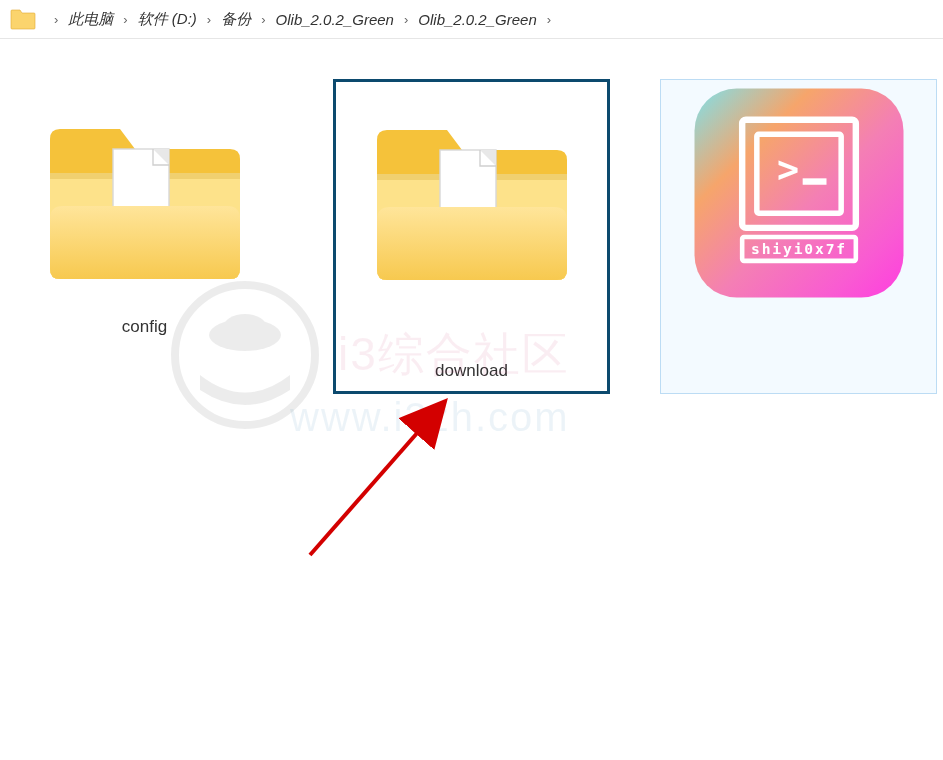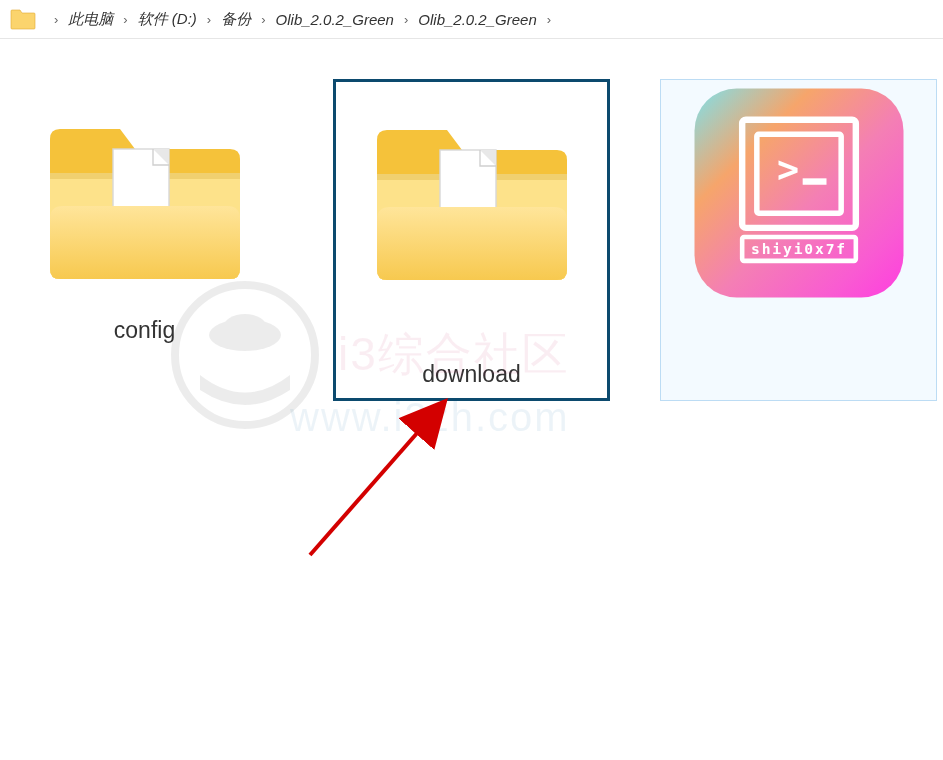--- a/index.html
+++ b/index.html
@@ -33,21 +33,21 @@
       width: 280px;
       display: flex;
       flex-direction: column;
       align-items: center;
       padding: 18px 6px 10px 6px;
       border: 2px solid transparent;
     }
     .item.highlighted { border: 3px solid #0c4a6e; gap: 43px; }
     .item.selected { border: 1px solid #bcdcf4; background: #f3faff; }
     .icon-box { width: 220px; height: 190px; display: flex; align-items: center; justify-content: center; }
-    .label { margin-top: 28px; font-size: 23px; color: #333; text-align: center; }
+    .label { margin-top: 28px; font-size: 17px; color: #333; text-align: center; }
     
     .watermark {
       position: absolute;
       left: 170px;
       top: 280px;
       opacity: 0.07;
       pointer-events: none;
       display: flex;
       align-items: center;
       gap: 18px;

